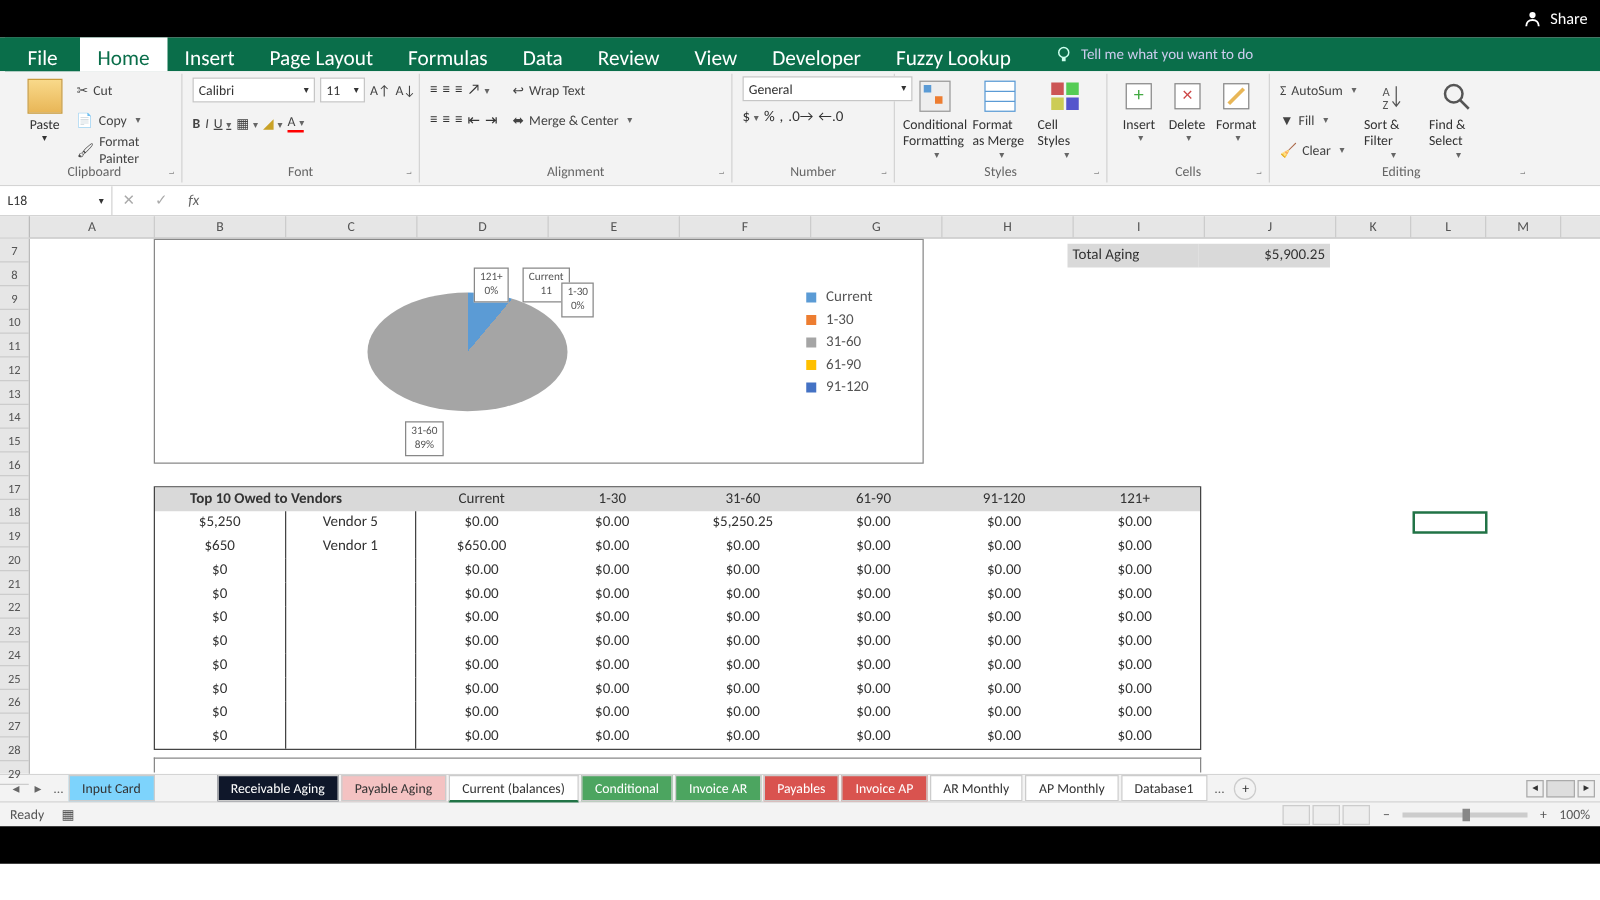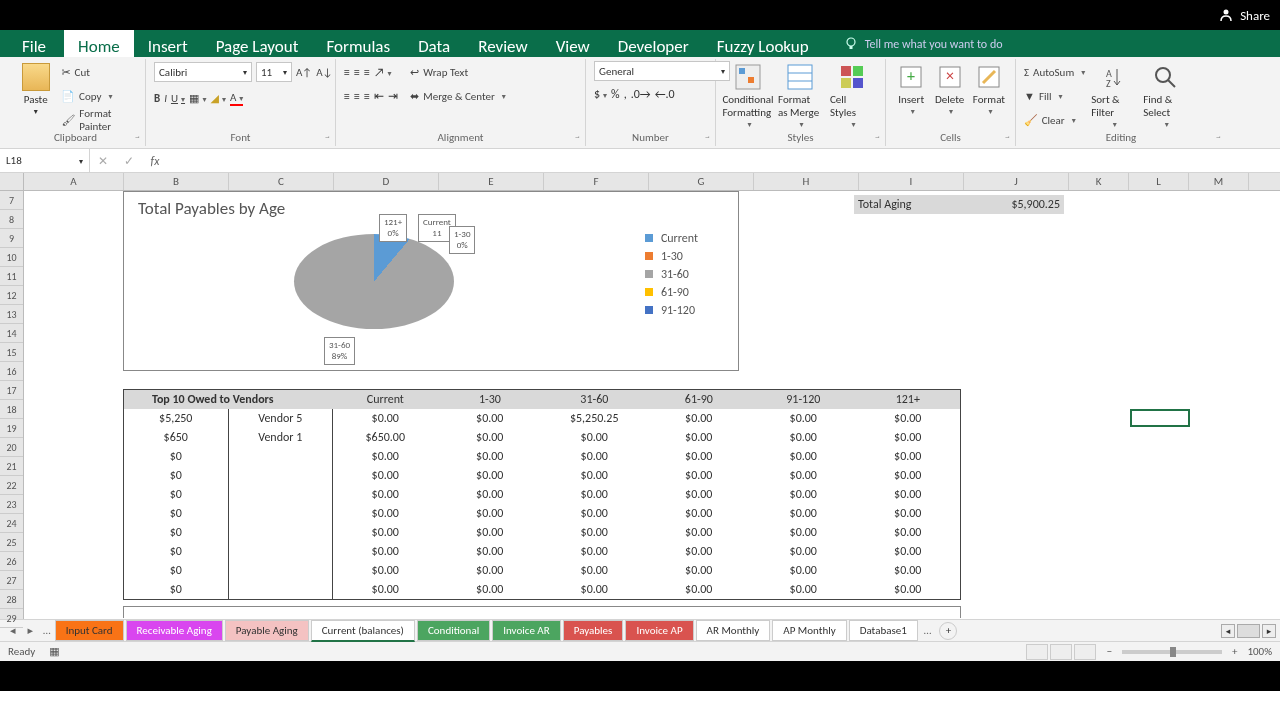--- a/index.html
+++ b/index.html
@@ -70,22 +70,22 @@
 .boldh { font-weight: bold; }
 
 .small-box { position: absolute; left: 99px; top: 415px; width: 838px; height: 12px; border: 1px solid #888; border-bottom: none; }
 
 .active-cell { position: absolute; border: 2px solid #217346; width: 60px; height: 18px; }
 
 .sheet-tabs-bar { height: 22px; background: #f3f3f3; border-top: 1px solid #d4d4d4; display: flex; align-items: center; padding: 0 4px; font-size: 11px; }
 .nav-arrow { padding: 0 6px; color: #666; }
 .ellip { padding: 0 4px; color: #666; }
 .stab { padding: 3px 10px; border: 1px solid #ccc; margin-right: 2px; cursor: pointer; }
-.stab.yellow { background: #f97316; }
-.stab.green { background: #d946ef; color: #fff; }
+.stab.yellow { background: #7dd3fc; }
+.stab.green { background: #0f172a; color: #fff; margin-left: 48px; }
 .stab.pink { background: #f4c2c2; }
 .stab.active-tab { background: #fff; border-bottom: 2px solid #217346; }
 .stab.dkgreen { background: #4ca560; color: #fff; }
 .stab.red { background: #d9534f; color: #fff; }
 .stab.plain { background: #fff; }
 .addsheet { width: 18px; height: 18px; border: 1px solid #ccc; border-radius: 50%; text-align: center; line-height: 16px; margin-left: 4px; }
 .hscroll { margin-left: auto; width: 55px; display: flex; align-items: center; gap: 2px; }
 .hs-btn { width: 14px; height: 14px; border: 1px solid #aaa; background: #eee; text-align: center; font-size: 9px; line-height: 12px; }
 
 .status-bar { height: 20px; background: #f3f3f3; border-top: 1px solid #d4d4d4; display: flex; align-items: center; padding: 0 8px; font-size: 11px; color: #555; justify-content: space-between; }
@@ -351,21 +351,20 @@
       <div class="rn">24</div>
       <div class="rn">25</div>
       <div class="rn">26</div>
       <div class="rn">27</div>
       <div class="rn">28</div>
       <div class="rn">29</div>
     </div>
   <div class="grid-area">
 
     <div class="chart-box">
-      <div class="chart-title">Total Payables by Age</div>
       <div class="pie-wrap">
         <div class="pie3d"></div>
       </div>
       <div class="callout" style="left:255px;top:22px"><span>121+</span><br><span>0%</span></div>
       <div class="callout" style="left:294px;top:22px"><span>Current</span><br><span>11</span></div>
       <div class="callout" style="left:325px;top:34px"><span>1-30</span><br><span>0%</span></div>
       <div class="callout" style="left:200px;top:145px"><span>31-60</span><br><span>89%</span></div>
       <div class="legend" id="legend">
           <div>
             <span class="swatch" style="background:#5b9bd5"></span>

